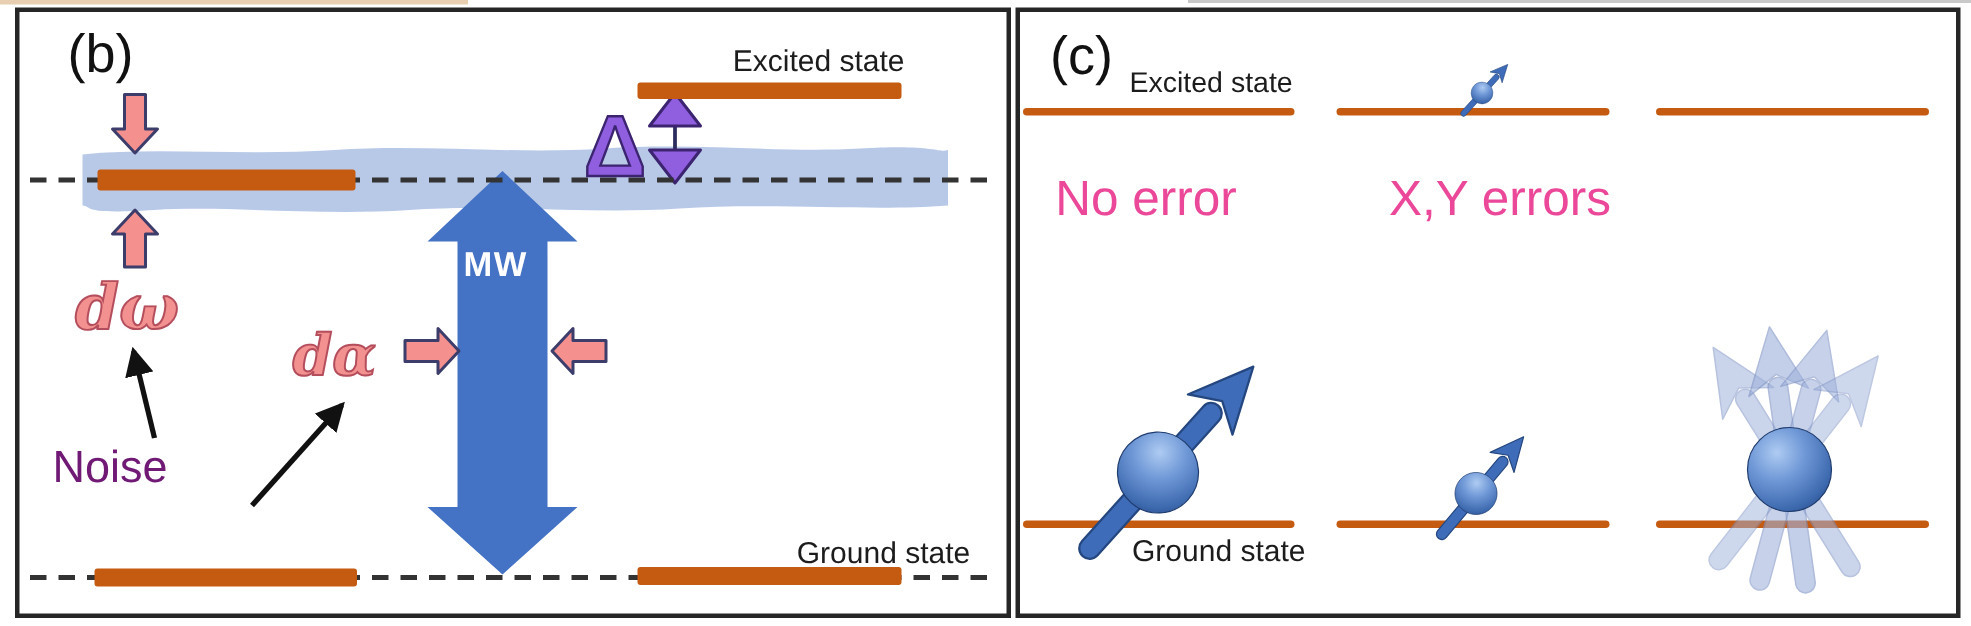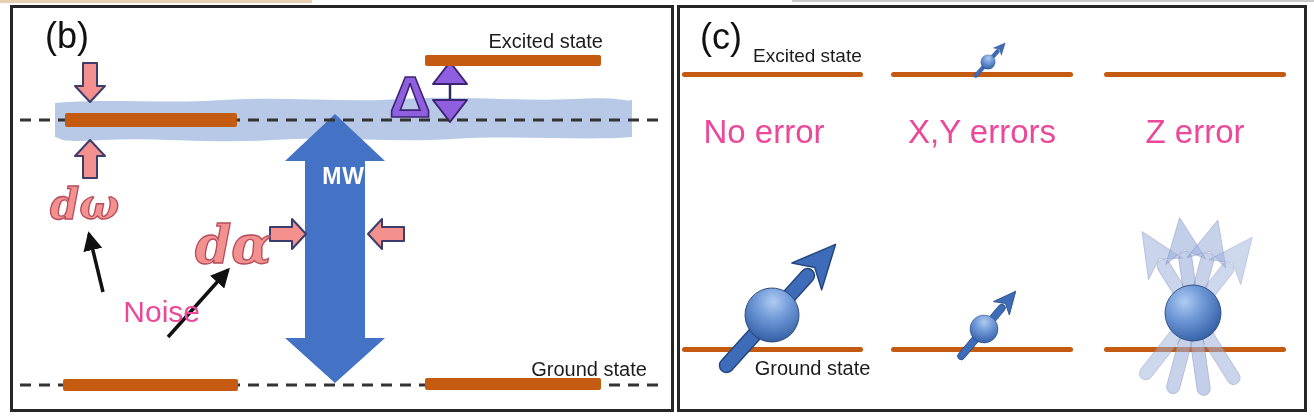--- a/index.html
+++ b/index.html
@@ -8,24 +8,24 @@
   .strip{position:absolute;top:0;}
   .strip-left{left:0;width:312px;height:3px;background:#e8cfb2;}
   .strip-right{left:792px;width:522px;height:2px;background:#c9c9c9;}
   .panel{position:absolute;top:5px;height:401px;border:3px solid #262626;background:#fff;}
   .panel-b{left:10px;width:658px;}
   .panel-c{left:677px;width:624px;}
   .panel svg{position:absolute;left:0;top:0;}
   .lab{position:absolute;color:#1a1a1a;white-space:nowrap;}
   .plabel{font-size:36px;color:#111;}
   .state-lab{font-size:20px;color:#1c1c1c;}
-  .mw-lab{font-size:23px;font-weight:bold;color:#fff;text-align:right;letter-spacing:1px;}
+  .mw-lab{font-size:23px;font-weight:bold;color:#fff;text-align:left;letter-spacing:1px;}
   .noise-math{font-family:"DejaVu Serif",serif;font-style:italic;font-weight:bold;
               color:#f2918f;-webkit-text-stroke:1.3px #b44d5c;text-shadow:0 0 1px #b44d5c;}
-  .noise-lab{font-size:30px;line-height:1.12;text-align:right;color:#ec4899;white-space:normal;}
+  .noise-lab{font-size:30px;line-height:1.12;text-align:left;color:#701a75;white-space:normal;}
   .err-lab{font-size:33px;color:#ec4899;text-align:center;}
 </style>
 </head>
 <body>
 
 <div class="figure">
 
   <div class="strip strip-left"></div>
   <div class="strip strip-right"></div>
 
@@ -64,21 +64,21 @@
 
       <line x1="90" y1="284" x2="76" y2="226" stroke="#111" stroke-width="3.5" marker-end="url(#ah)"></line>
       <line x1="155" y1="329" x2="215" y2="262" stroke="#111" stroke-width="3.5" marker-end="url(#ah)"></line>
     </svg>
 
     <div class="lab plabel" style="left:32px;top:7px;">(b)</div>
     <div class="lab state-lab" style="left:468px;top:22px;width:122px;text-align:right;">Excited state</div>
     <div class="lab state-lab" style="left:512px;top:350px;width:128px;text-align:center;">Ground state</div>
     <div class="lab mw-lab" style="left:296px;top:155px;width:56px;">MW</div>
     <div class="lab noise-math" style="left:37px;top:172px;font-size:42px;font-style:italic;">dω</div>
-    <div class="lab noise-math" style="left:182px;top:206px;font-size:52px;">dα</div>
+    <div class="lab noise-math" style="left:182px;top:206px;font-size:38px;">dα</div>
     <div class="lab noise-lab" style="left:22px;top:287px;width:165px;"><span>Noise</span><br></div>
   </section>
 
   <section class="panel panel-c">
     <svg width="624" height="401" viewBox="0 0 624 401">
       <defs>
         <radialGradient id="sph" cx="0.35" cy="0.3" r="0.85">
           <stop offset="0" stop-color="#AECBF2"></stop>
           <stop offset="0.4" stop-color="#6E97D6"></stop>
           <stop offset="0.8" stop-color="#3D69AE"></stop>
@@ -112,17 +112,16 @@
       <use href="#ghostT" transform="translate(513,305) rotate(15)" opacity="0.58"></use>
       <use href="#ghostT" transform="translate(513,305) rotate(38)" opacity="0.5"></use>
       <circle cx="513" cy="305" r="28" fill="url(#sph)" stroke="#1F3C6E" stroke-width="0.8"></circle>
     </svg>
 
     <div class="lab plabel" style="left:20px;top:8px;">(c)</div>
     <div class="lab state-lab" style="left:73px;top:37px;font-size:19px;">Excited state</div>
     <div class="lab state-lab" style="left:70px;top:349px;width:125px;text-align:center;">Ground state</div>
 
     <div class="lab err-lab" style="left:-8px;top:105px;width:184px;">No error</div>
-    <div class="lab err-lab" style="left:210px;top:105px;width:184px;">X,Y errors</div>
-    <div class="lab err-lab" style="left:423px;top:105px;width:184px;">Z error</div>
+    <div class="lab err-lab" style="left:210px;top:105px;width:184px;text-align:right;">X,Y errors</div>
   </section>
 
 </div>
 
 </body></html>

